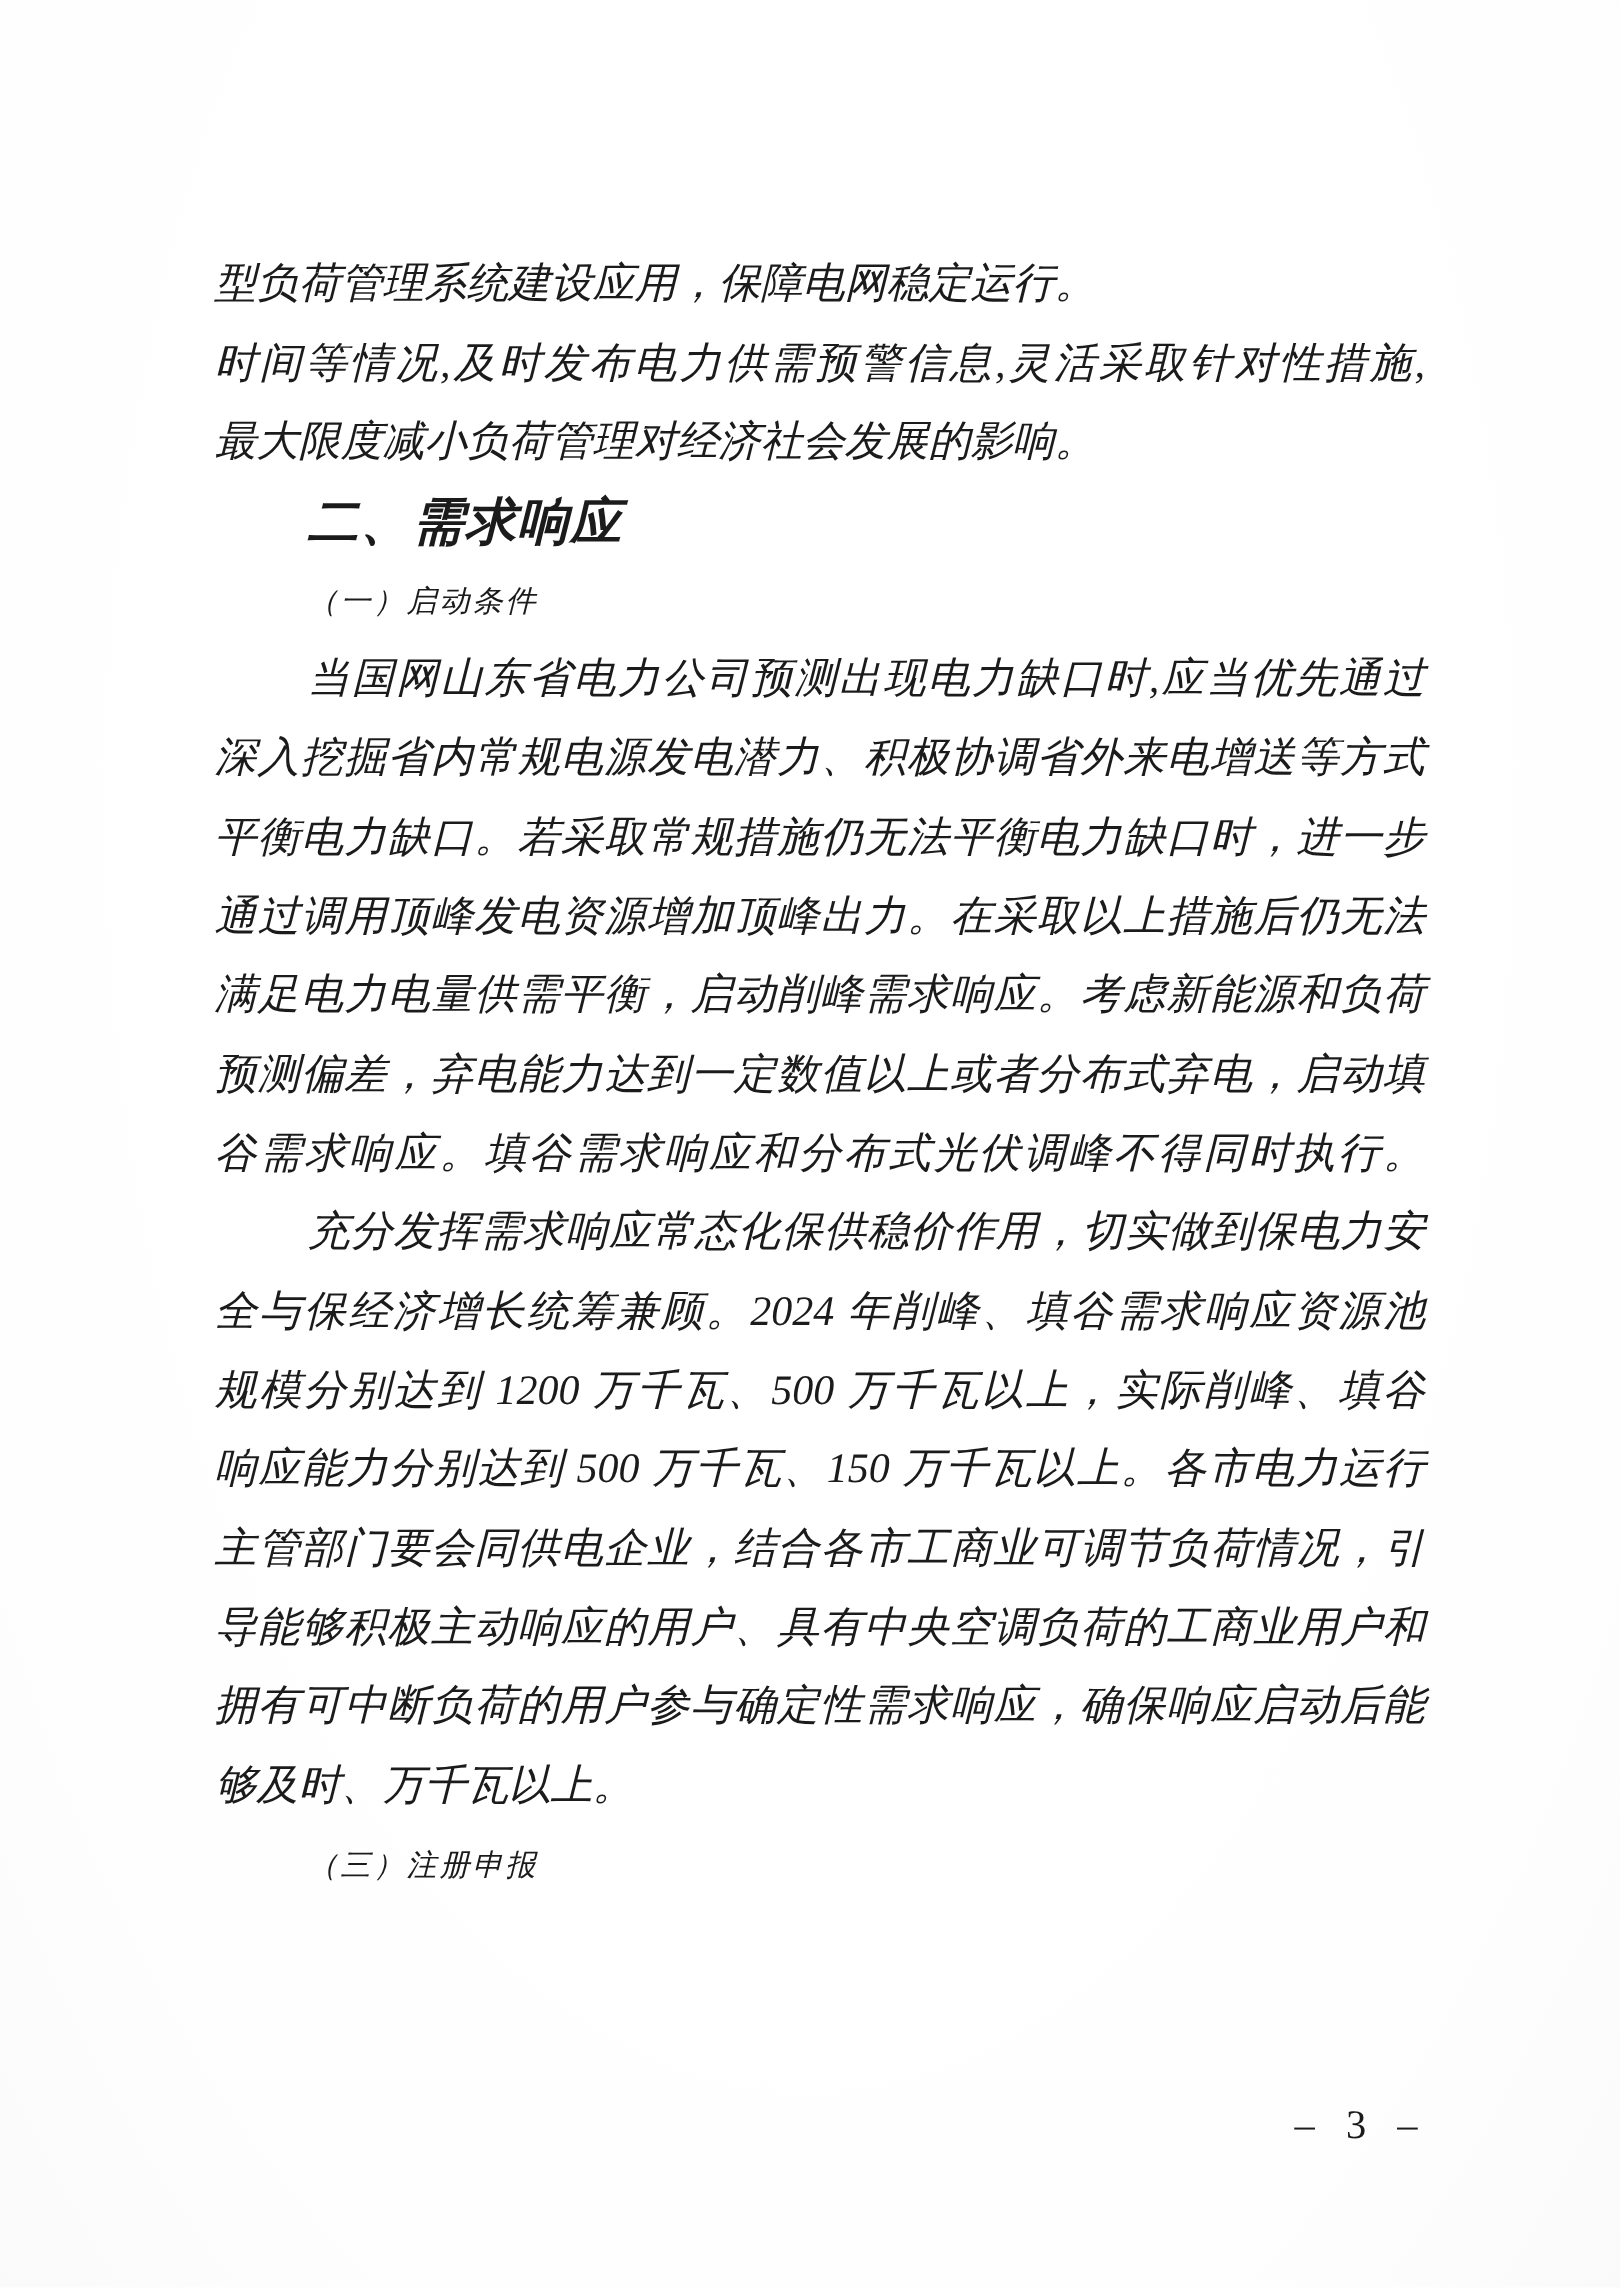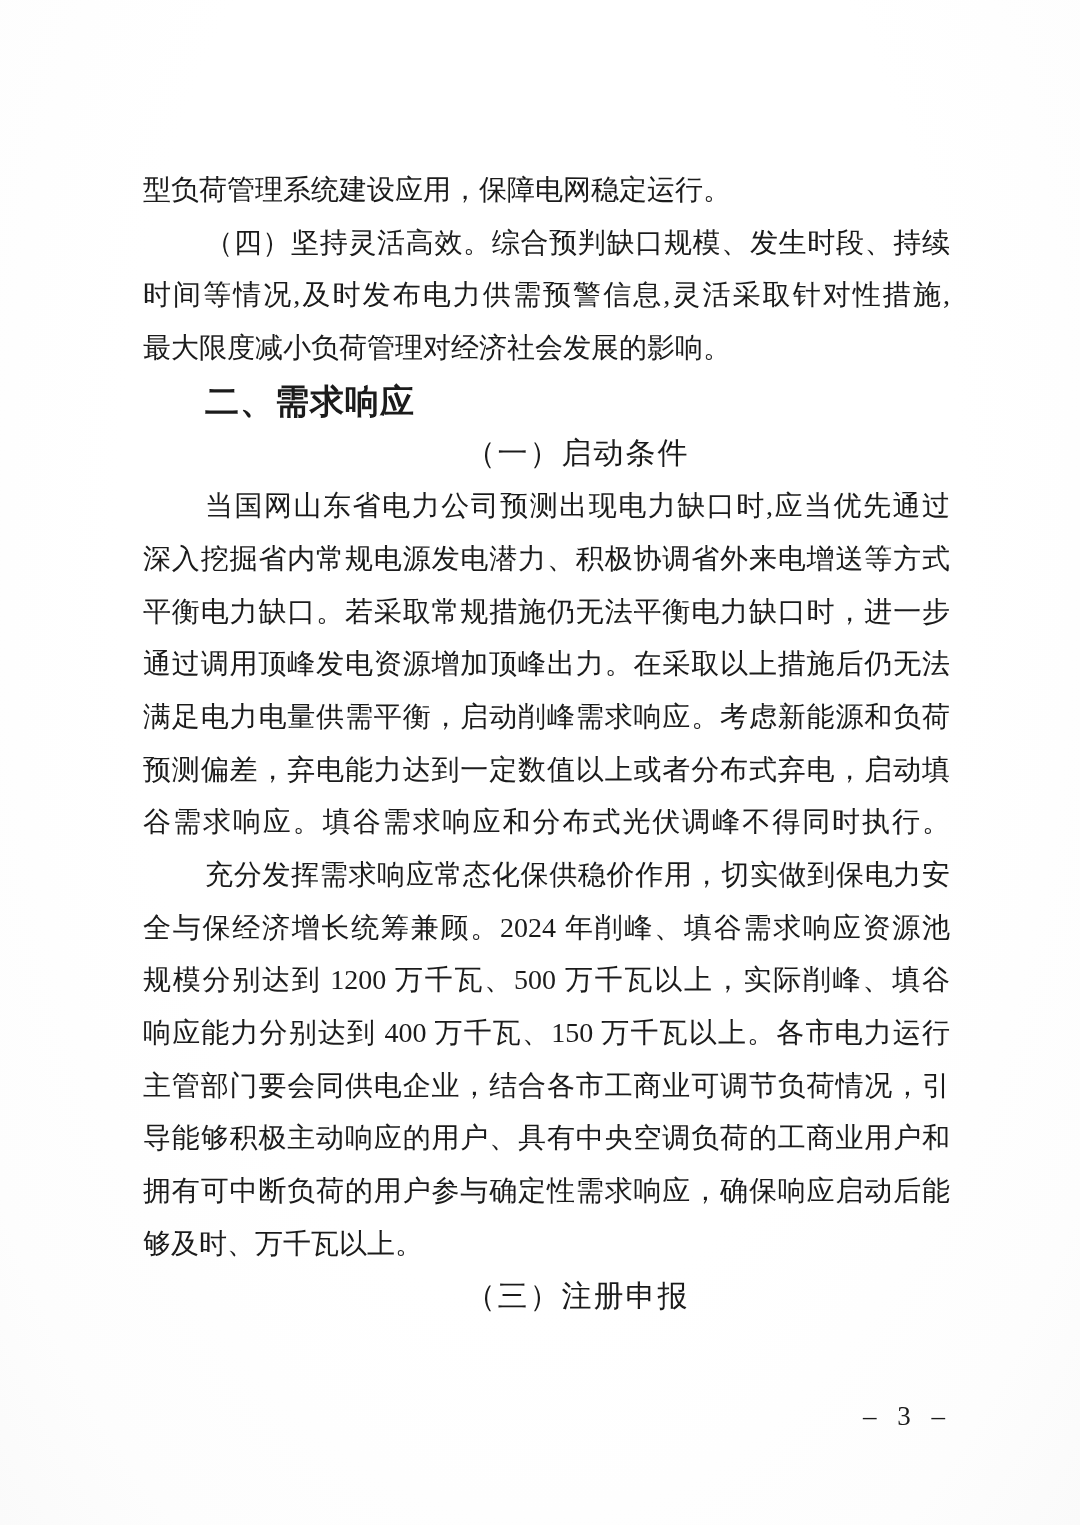--- a/index.html
+++ b/index.html
@@ -18,20 +18,21 @@
     height: 1525px;
     overflow: hidden;
     background: radial-gradient(ellipse at 50% 35%, #ffffff 55%, #fdfdfd 85%, #fafafa 100%);
     color: #1b1b1b;
   }
   .doc-body {
     position: absolute;
     left: 143px;
     top: 164px;
     width: 807px;
+    font-style: italic;
   }
   .line {
     box-sizing: border-box;
     width: 100%;
     height: 52.7px;
     line-height: 52.7px;
     font-size: 28px;
     white-space: normal;
     overflow: visible;
   }
@@ -48,57 +49,55 @@
   }
   .line.heading {
     font-family: "Liberation Sans", "DejaVu Sans", sans-serif;
     font-weight: 700;
     font-size: 34px;
     letter-spacing: 1px;
   }
   .line.subheading {
     font-family: "Liberation Serif", "DejaVu Serif", serif;
     font-weight: 500;
-    font-size: 30px;
+    font-size: 20px;
     letter-spacing: 2px;
-    text-align: center;
   }
   .page-number {
     position: absolute;
     top: 1398px;
     right: 128px;
     font-size: 27px;
     line-height: 36px;
     letter-spacing: 7px;
     color: #1b1b1b;
     font-family: "Liberation Serif", "DejaVu Serif", serif;
   }
 </style>
 </head>
 <body>
 
 <div class="page">
   <main class="doc-body">
       <div class="line body">型负荷管理系统建设应用，保障电网稳定运行。</div>
-      <div class="line body indent fill">（四）坚持灵活高效。综合预判缺口规模、发生时段、持续</div>
       <div class="line body fill">时间等情况,及时发布电力供需预警信息,灵活采取针对性措施,</div>
       <div class="line body">最大限度减小负荷管理对经济社会发展的影响。</div>
       <div class="line heading indent">二、需求响应</div>
       <div class="line subheading indent">（一）启动条件</div>
       <div class="line body indent fill">当国网山东省电力公司预测出现电力缺口时,应当优先通过</div>
       <div class="line body fill">深入挖掘省内常规电源发电潜力、积极协调省外来电增送等方式</div>
       <div class="line body fill">平衡电力缺口。若采取常规措施仍无法平衡电力缺口时，进一步</div>
       <div class="line body fill">通过调用顶峰发电资源增加顶峰出力。在采取以上措施后仍无法</div>
       <div class="line body fill">满足电力电量供需平衡，启动削峰需求响应。考虑新能源和负荷</div>
       <div class="line body fill">预测偏差，弃电能力达到一定数值以上或者分布式弃电，启动填</div>
       <div class="line body fill">谷需求响应。填谷需求响应和分布式光伏调峰不得同时执行。</div>
       <div class="line body indent fill">充分发挥需求响应常态化保供稳价作用，切实做到保电力安</div>
       <div class="line body fill">全与保经济增长统筹兼顾。2024 年削峰、填谷需求响应资源池</div>
       <div class="line body fill">规模分别达到 1200 万千瓦、500 万千瓦以上，实际削峰、填谷</div>
-      <div class="line body fill">响应能力分别达到 400 万千瓦、150 万千瓦以上。各市电力运行</div>
+      <div class="line body fill">响应能力分别达到 500 万千瓦、150 万千瓦以上。各市电力运行</div>
       <div class="line body fill">主管部门要会同供电企业，结合各市工商业可调节负荷情况，引</div>
       <div class="line body fill">导能够积极主动响应的用户、具有中央空调负荷的工商业用户和</div>
       <div class="line body fill">拥有可中断负荷的用户参与确定性需求响应，确保响应启动后能</div>
       <div class="line body">够及时、万千瓦以上。</div>
       <div class="line subheading indent">（三）注册申报</div>
     </main>
   <div class="page-number">– 3 –</div>
 </div>
 
 </body></html>

